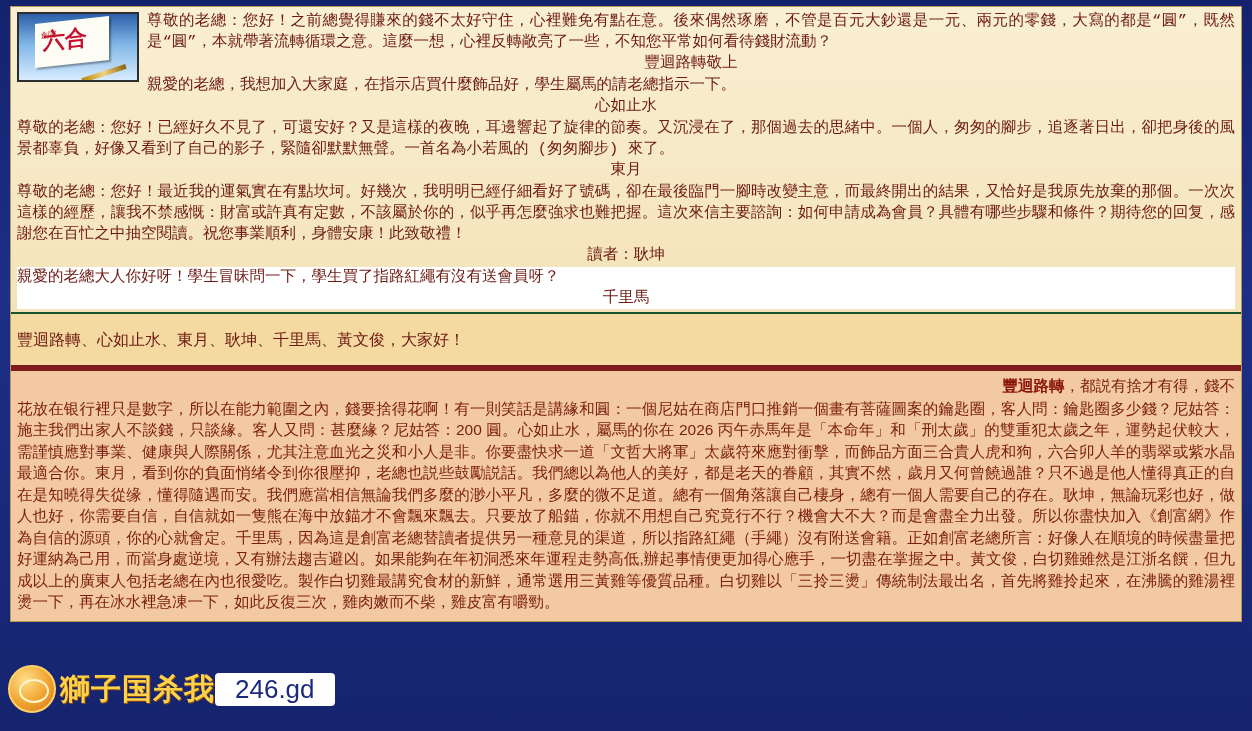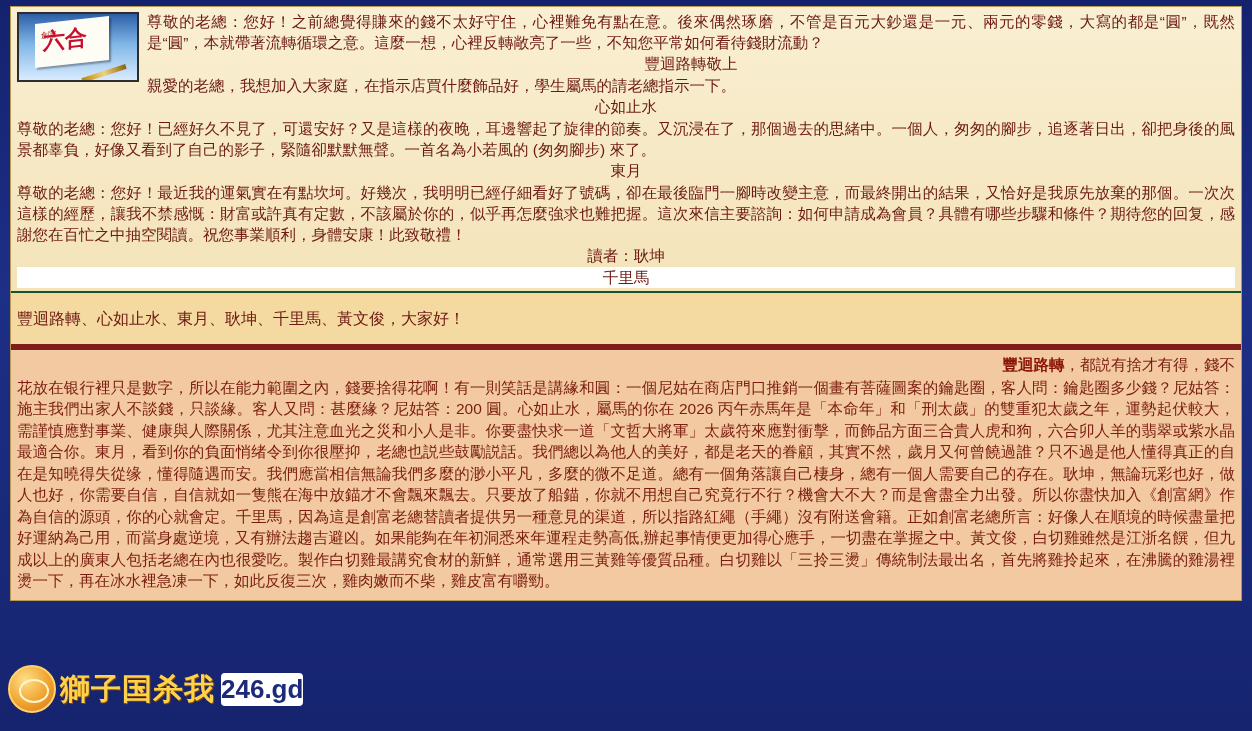--- a/index.html
+++ b/index.html
@@ -26,20 +26,21 @@
     position:relative;
     background:linear-gradient(180deg,#f9efd2 0%,#f4e3b9 100%);
     padding:4px 6px 2px 6px;
     color:#6d1a12;
     font-size:15.5px;
     line-height:21px;
   }
   .letter{
     margin:0 0 1px 0;
     text-align:justify;
+    font-family:Liberation Mono, monospace;
   }
   .letter .sig{
     display:block;text-align:center;
   }
   .thumb{
     float:left;
     width:118px;height:66px;
     margin:1px 8px 2px 0;
     border:2px solid #2d2d2d;
     background:linear-gradient(180deg,#2c5fa8 0%,#7fb5e6 45%,#d8ecff 100%);
@@ -112,25 +113,24 @@
     color:#ffd24a;
     font-size:30px;
     font-weight:bold;
     margin-left:4px;
     letter-spacing:1px;
     text-shadow:1px 1px 0 #8a4a06;
     font-family:"DejaVu Sans","Liberation Sans",sans-serif;
     white-space:nowrap;
   }
   .logo .plate{
-    margin-left:6px;
     background:#ffffff;
     color:#1b2a7a;
-    font-size:26px;font-weight:bold;
-    padding:1px 0;
+    font-size:26px;font-weight:normal;
+    padding:1px 20px;
     border-radius:4px;
     font-family:"Liberation Sans",sans-serif;
   }
 </style>
 </head>
 <body>
 
 <div id="page">
 
   <div class="panel">
@@ -159,20 +159,21 @@
         <span>尊敬的老總：您好！已經好久不見了，可還安好？又是這樣的夜晚，耳邊響起了旋律的節奏。又沉浸在了，那個過去的思緒中。一個人，匆匆的腳步，追逐著日出，卻把身後的風景都辜負，好像又看到了自己的影子，緊隨卻默默無聲。一首名為小若風的 (匆匆腳步) 來了。</span>
         <span class="sig">東月</span>
       </p>
 
       <p class="letter">
         <span>尊敬的老總：您好！最近我的運氣實在有點坎坷。好幾次，我明明已經仔細看好了號碼，卻在最後臨門一腳時改變主意，而最終開出的結果，又恰好是我原先放棄的那個。一次次這樣的經歷，讓我不禁感慨：財富或許真有定數，不該屬於你的，似乎再怎麼強求也難把握。這次來信主要諮詢：如何申請成為會員？具體有哪些步驟和條件？期待您的回复，感謝您在百忙之中抽空閱讀。祝您事業順利，身體安康！此致敬禮！</span>
         <span class="sig">讀者：耿坤</span>
       </p>
 
       <p class="letter hl">
+        <span>親愛的老總大人你好呀！學生冒昧問一下，學生買了指路紅繩有沒有送會員呀？</span>
         <span class="sig">千里馬</span>
       </p>
 
 
     </div>
 
     <div class="greet">豐迴路轉、心如止水、東月、耿坤、千里馬、黃文俊，大家好！</div>
 
     <div class="article">
       <span class="byline">

